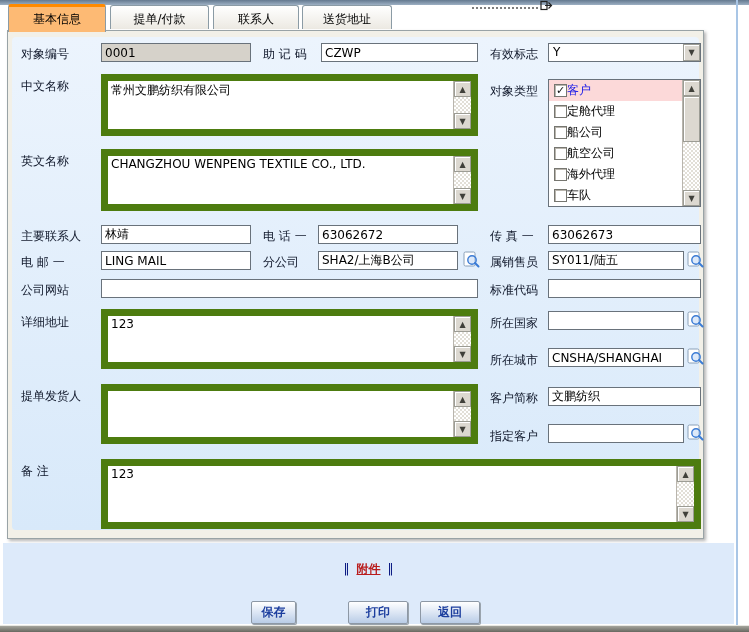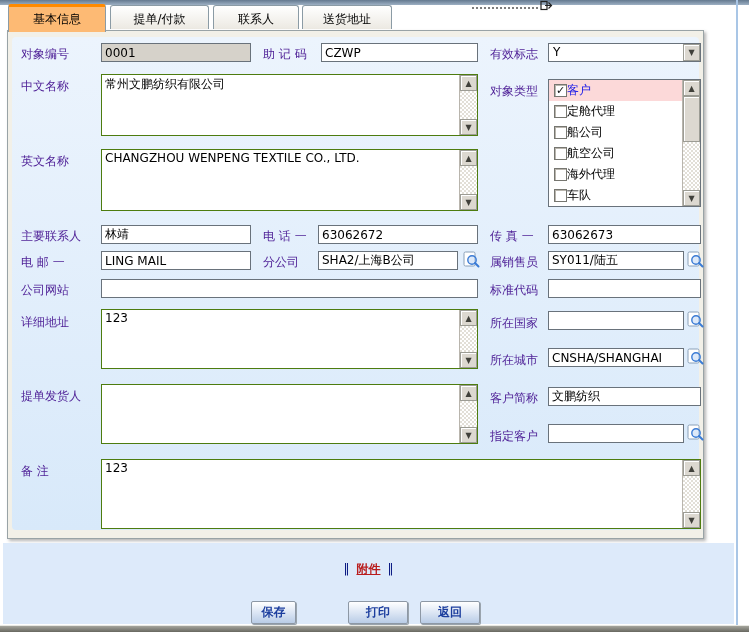--- a/index.html
+++ b/index.html
@@ -15,26 +15,26 @@
        border:1px solid #8b9ba5;border-bottom:none;border-radius:3px 3px 0 0;
        background:linear-gradient(#ffffff,#ece9e2);text-align:center;padding-top:5px;cursor:default;}
   .tab.active{top:4px;height:28px;background:#fdba74;border-top:3px solid #ff8a00;z-index:3;padding-top:4px;}
   .grip{position:absolute;left:472px;top:7px;width:66px;height:0;border-top:2px dotted #7d7d7d;}
   .undock{position:absolute;left:540px;top:0px;width:13px;height:11px;}
   
   .panel{position:absolute;left:7px;top:30px;width:697px;height:509px;box-sizing:border-box;
          background:#f2f0e8;border:1px solid #99a3a6;box-shadow:2px 2px 3px rgba(90,90,90,.45);}
   .bluearea{position:absolute;left:4px;top:6px;width:687px;height:493px;border-radius:4px;
             background:linear-gradient(#ecf4fd,#d8e9fa);}
-  .lbl{position:absolute;white-space:nowrap;color:#4c1d95;}
+  .lbl{position:absolute;white-space:nowrap;color:#0f172a;}
   .inp{position:absolute;height:19px;box-sizing:border-box;border:1px solid #69727b;background:#fff;
        padding:1px 3px;font:12px "DejaVu Sans","Liberation Sans",sans-serif;color:#000;}
   .inp.ro{background:#d6d2ca;}
   
-  .tbox{position:absolute;box-sizing:border-box;border:1px solid #4d7c0f;background:#fff;}
+  .tbox{position:absolute;box-sizing:border-box;border:7px solid #4d7c0f;background:#fff;}
   .tbox-text{position:absolute;left:3px;top:1px;right:20px;white-space:pre-wrap;}
   .vscroll{position:absolute;top:0;right:0;bottom:0;width:17px;display:flex;flex-direction:column;
            border-left:1px solid #b9b5ad;}
   .sbtn{height:16px;background:#dcd8d0;border:1px solid #9c9c94;box-shadow:inset 1px 1px 0 #fff;
         box-sizing:border-box;display:flex;align-items:center;justify-content:center;
         font-size:8px;color:#40403a;cursor:default;}
   .strack{flex:1;background:repeating-conic-gradient(#ffffff 0% 25%, #e2dfd7 0% 50%) 0 0/4px 4px;}
   .sthumb{height:46px;background:#dcd8d0;border:1px solid #9c9c94;box-shadow:inset 1px 1px 0 #fff;box-sizing:border-box;}
   
   .listbox{position:absolute;box-sizing:border-box;border:1px solid #69727b;background:#fff;}
@@ -153,21 +153,21 @@
       <div class="vscroll">
         <div class="sbtn">▲</div>
         <div class="strack"></div>
         <div class="sbtn">▼</div>
       </div>
     </div>
 
     <span class="lbl" style="left:13px;top:197px">主要联系人</span>
     <input class="inp" style="left: 93px; top: 194px; width: 150px;" value="林靖">
     <span class="lbl" style="left:255px;top:197px">电 话 一</span>
-    <input class="inp" style="left: 310px; top: 194px; width: 160px;" value="63062672">
+    <input class="inp" style="left: 310px; top: 194px; width: 140px;" value="63062672">
     <span class="lbl" style="left:482px;top:197px">传 真 一</span>
     <input class="inp" style="left: 540px; top: 194px; width: 153px;" value="63062673">
 
     <span class="lbl" style="left:13px;top:223px">电 邮 一</span>
     <input class="inp" style="left: 93px; top: 220px; width: 150px;" value="LING MAIL">
     <span class="lbl" style="left:255px;top:223px">分公司</span>
     <input class="inp" style="left: 310px; top: 220px; width: 140px;" value="SHA2/上海B公司">
     <span class="lk" style="left:455px;top:220px">
       <svg width="17" height="18" viewBox="0 0 17 18">
         <rect x="1" y="1" width="11" height="14" rx="1.5" fill="#fff" stroke="#8aa0b8"></rect>

